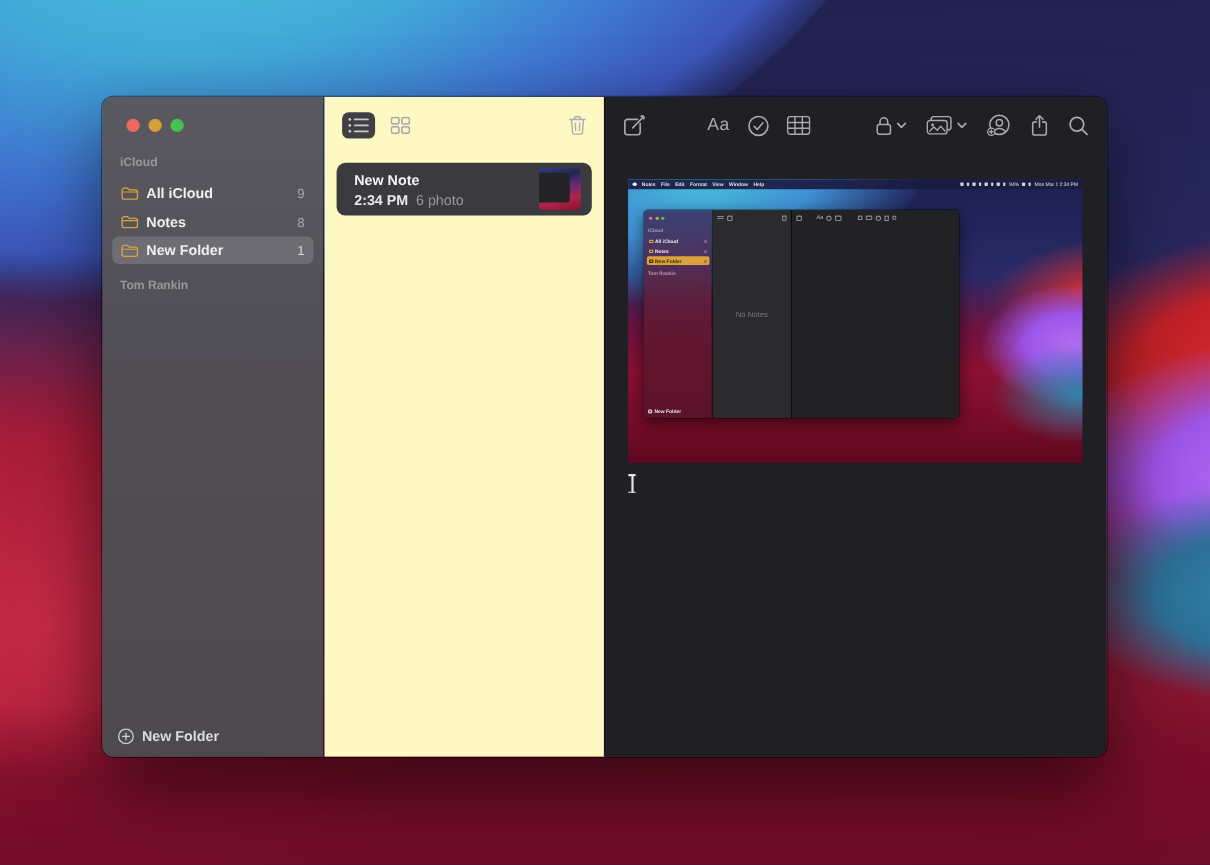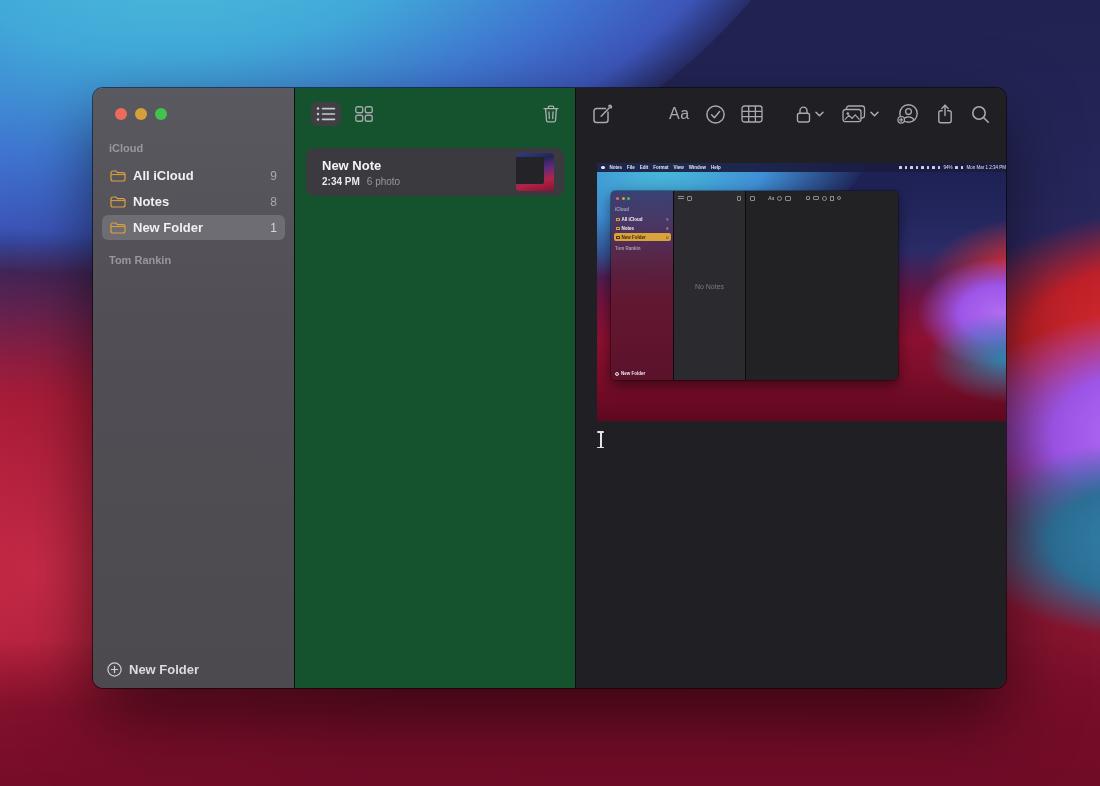--- a/index.html
+++ b/index.html
@@ -40,30 +40,30 @@
   .folder-row { display:flex; align-items:center; height:25px; padding:0 8px; border-radius:6px; margin-bottom:1px; }
   .folder-row.selected { background:#6e6d73; }
   .folder-row .f-icon { flex:none; margin-right:7px; display:flex; }
   .folder-label { font-size:13px; font-weight:600; color:#f0eff2; flex:1; white-space:nowrap; }
   .folder-count { font-size:12px; color:#a9a8ae; }
   .folder-row.selected .folder-count { color:#d6d5da; }
   .newfolder-btn { position:absolute; left:14px; bottom:11px; display:flex; align-items:center; gap:7px; }
   .newfolder-btn span.lbl { font-size:13px; font-weight:600; color:#dcdbe0; }
 
   
-  .list-col { width:281px; flex:none; background:#14532d; border-right:1px solid #0e0d10; position:relative; }
+  .list-col { width:255px; flex:none; background:#fef9c3; border-right:1px solid #0e0d10; position:relative; }
   .list-toolbar { height:52px; display:flex; align-items:center; padding:0 16px; }
   .view-btn { width:30px; height:24px; border-radius:6px; display:flex; align-items:center; justify-content:center; margin-right:8px; }
   .view-btn.active { background:#403f44; }
   .lt-spacer { flex:1; }
   .note-card { margin:8px 11px 0; height:48px; background:#3b3a3e; border-radius:8px;
     display:flex; align-items:center; padding:0 10px 0 16px; }
   .note-texts { flex:1; min-width:0; }
   .note-title { font-size:13px; font-weight:700; color:#f4f3f6; margin-bottom:3px; }
-  .note-sub { font-size:10px; display:flex; gap:7px; }
+  .note-sub { font-size:13px; display:flex; gap:7px; }
   .note-time { color:#e9e8ec; font-weight:600; }
   .note-att { color:#98979d; }
   .thumb { width:38px; height:38px; border-radius:4px; flex:none; position:relative; overflow:hidden;
     background:linear-gradient(165deg,#2c3f8c 0%,#23264f 26%,#5e2a80 48%,#b02448 72%,#8c1030 100%); }
   .thumb-win { position:absolute; left:0; top:4px; right:10px; bottom:7px; background:#242327; border-radius:0 2px 2px 0; }
 
   
   .content-col { flex:1; background:#201f23; position:relative; }
   .editor-toolbar { height:52px; display:flex; align-items:center; padding:0 16px; }
   .tb-center { display:flex; align-items:center; gap:15px; margin-left:56px; }

